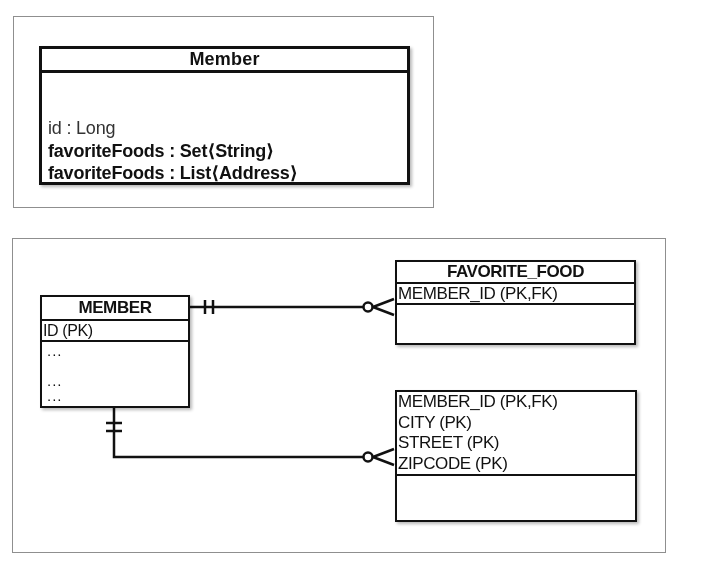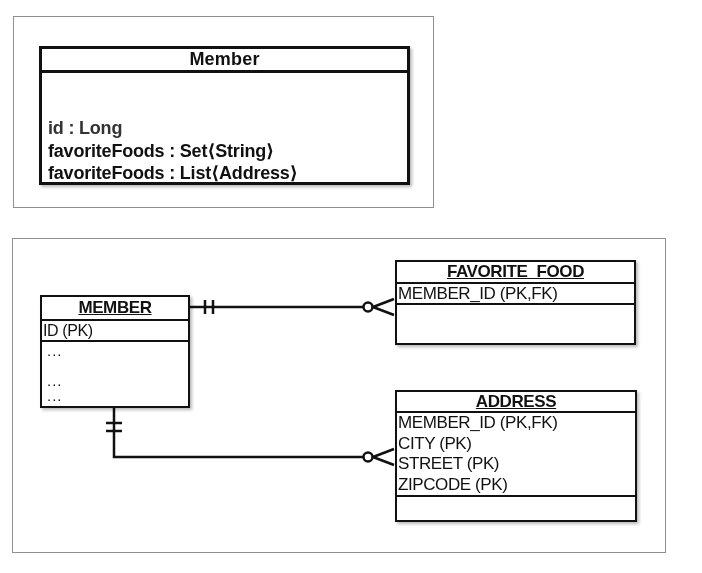--- a/index.html
+++ b/index.html
@@ -26,41 +26,40 @@
     border: 3px solid #111; box-sizing: border-box; background: #fff;
     box-shadow: 2px 2px 3px rgba(0,0,0,0.28);
     display: flex; flex-direction: column;
   }
   .class-title {
     height: 42px; border-bottom: 3px solid #111; box-sizing: border-box;
     display: flex; align-items: center; justify-content: center;
     font-size: 18px; font-weight: bold; letter-spacing: 0.2px;
   }
   .class-attrs { padding: 9px 0 0 6px; font-size: 18px; line-height: 22.5px; letter-spacing: -0.2px; }
-  .attr-regular { font-weight: bold; color: #333; margin-top: 35px; }
+  .attr-regular { font-weight: normal; color: #333; margin-top: 35px; }
   .attr-bold { font-weight: bold; color: #111; }
 
   
   .panel-bottom {
     position: absolute; left: 12px; top: 238px;
     width: 654px; height: 315px;
     border: 1px solid #8f8f8f; box-sizing: border-box; background: #fff;
   }
   .er-table {
     position: absolute; box-sizing: border-box; background: #fff;
     border: 2.5px solid #111;
     box-shadow: 2px 2px 3px rgba(0,0,0,0.28);
     display: flex; flex-direction: column;
     letter-spacing: -0.4px;
   }
   .er-title {
     border-bottom: 2.5px solid #111; box-sizing: border-box;
     display: flex; align-items: center; justify-content: center;
     font-weight: bold;
-    text-decoration: underline;
   }
   .er-row { padding-left: 1px; white-space: nowrap; overflow: hidden; }
   .er-footer { border-top: 2.5px solid #111; flex: 1; }
 
   .tbl-member { left: 27px; top: 56px; width: 150px; height: 113px; font-size: 16px; }
   .tbl-member .er-title { height: 24px; font-size: 17px; }
   .tbl-member .er-keyrow { height: 21px; border-bottom: 2.5px solid #111; box-sizing: border-box; line-height: 19px; }
   .tbl-member .er-body { padding: 1px 0 0 5px; line-height: 15px; font-size: 15px; letter-spacing: 1px; }
 
   .tbl-favorite { left: 382px; top: 21px; width: 241px; height: 85px; font-size: 17px; }
@@ -131,21 +130,20 @@
       </div>
     </div>
 
     <div class="er-table tbl-favorite">
       <div class="er-title">FAVORITE_FOOD</div>
       <div class="er-row">MEMBER_ID (PK,FK)</div>
       <div class="er-footer"></div>
     </div>
 
     <div class="er-table tbl-address">
-      <div class="er-title">ADDRESS</div>
       <div class="er-row">MEMBER_ID (PK,FK)</div>
       <div class="er-row">CITY (PK)</div>
       <div class="er-row">STREET (PK)</div>
       <div class="er-row">ZIPCODE (PK)</div>
       <div class="er-footer"></div>
     </div>
 
   </div>
 </div>
 

